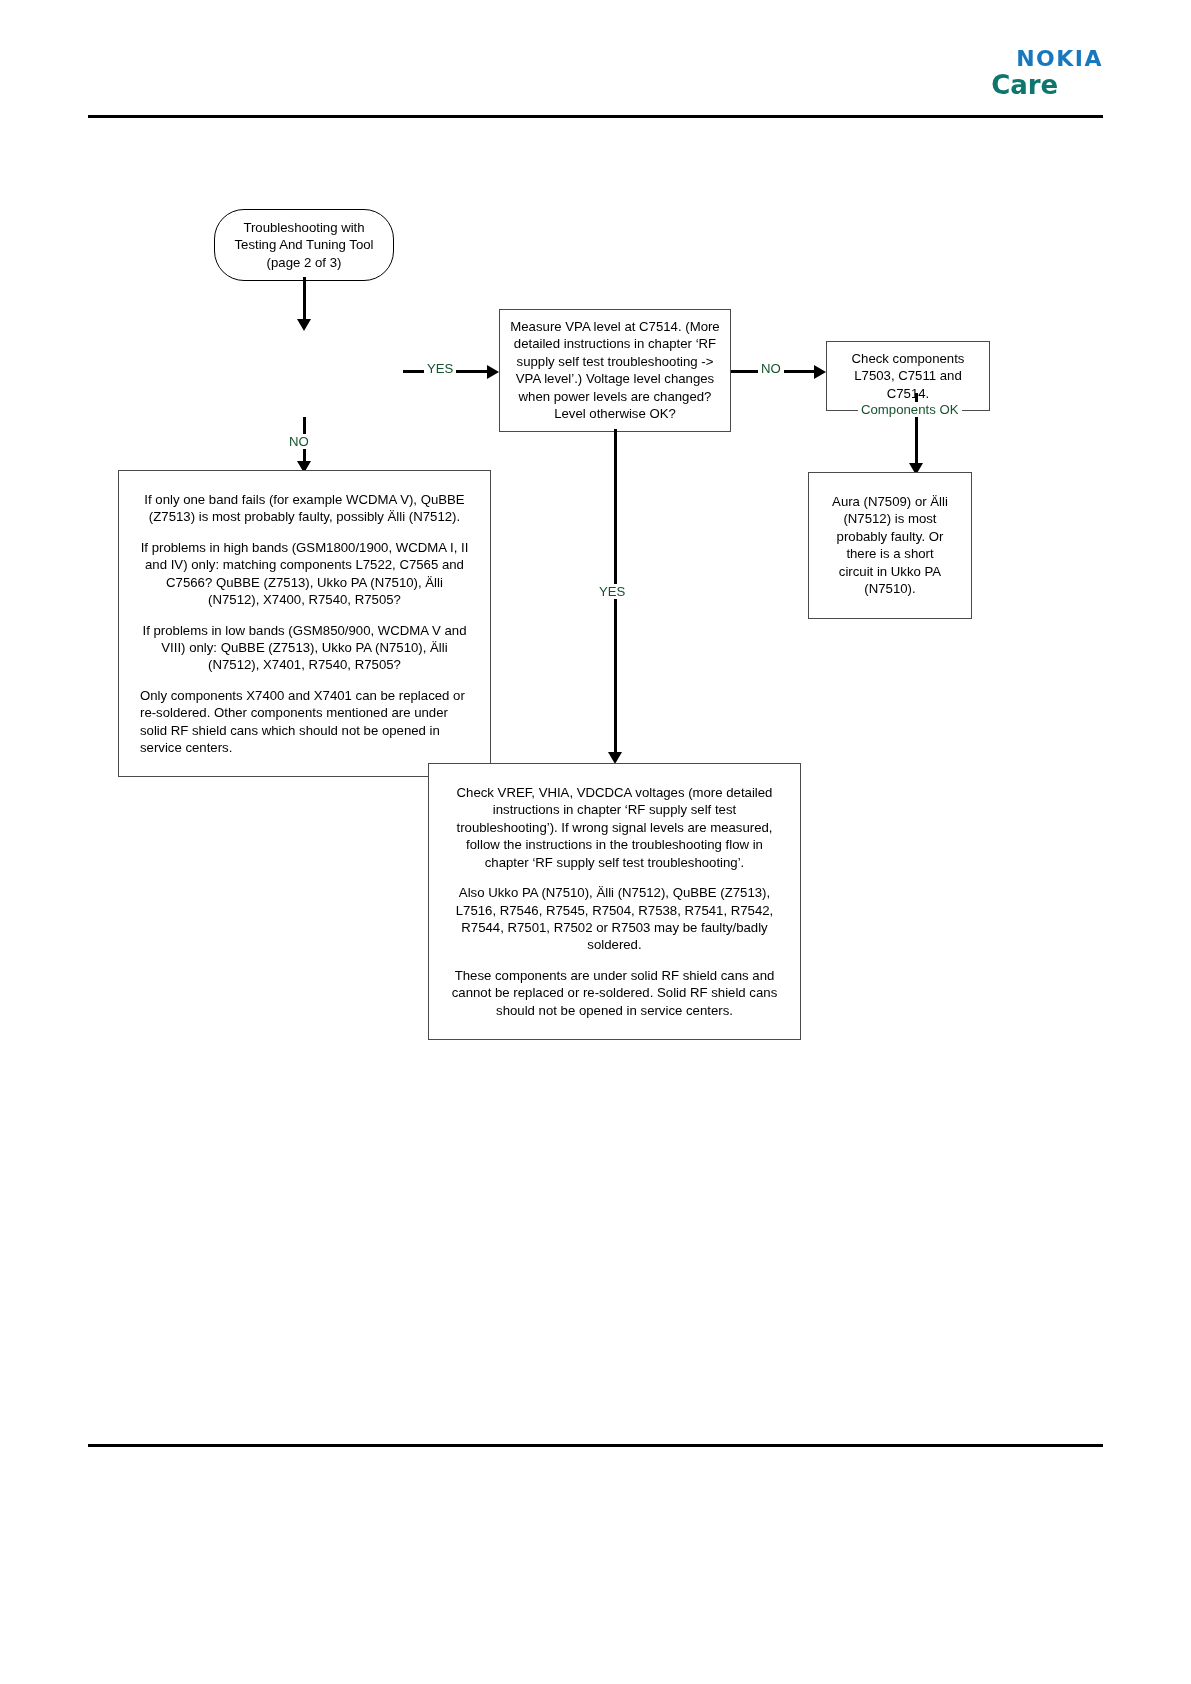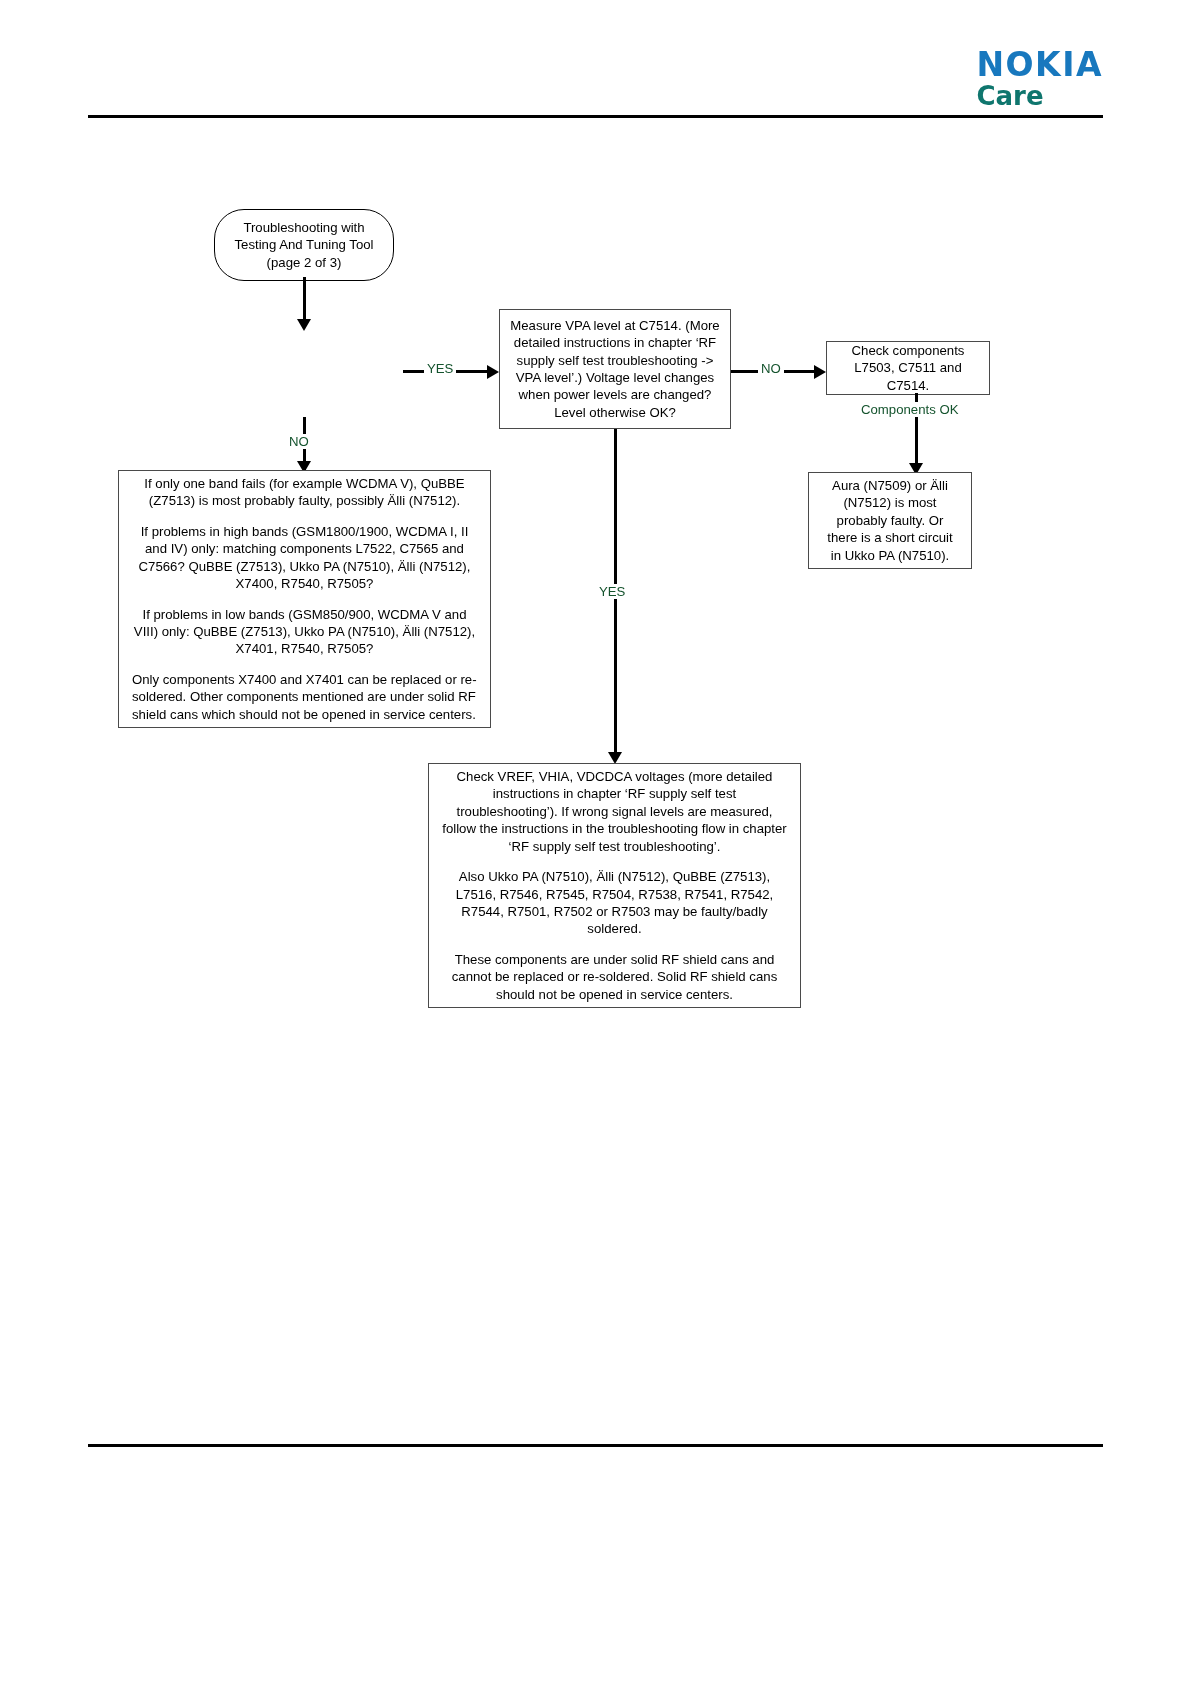--- a/index.html
+++ b/index.html
@@ -33,25 +33,26 @@
   
   #brand {
     position: absolute;
     right: 88px;
     top: 48px;
     text-align: left;
     line-height: 1;
   }
   #brand .nokia {
     font-family: "DejaVu Sans", sans-serif;
-    font-size: 33px;
+    font-size: 22px;
     font-weight: bold;
     letter-spacing: 1.5px;
     color: #1878BE;
     display: block;
+    margin-left: 25px;
   }
   #brand .care {
     font-family: "DejaVu Sans", sans-serif;
     font-size: 26px;
     font-weight: bold;
     color: #0f766e;
     display: block;
     margin-top: 2px;
   }
 
@@ -60,21 +61,21 @@
     position: absolute;
     box-sizing: border-box;
     background: #ffffff;
     font-size: 13.2px;
     line-height: 1.32;
     text-align: center;
     color: #000000;
   }
   .box {
     border: 1.5px solid #4a4a4a;
-    padding: 0 9px;
+    padding: 8px 9px;
   }
   .terminator {
     border: 1.6px solid #000000;
     border-radius: 30px;
     padding: 9px 10px;
   }
   .terminator .italic { }
 
   
   #decision-bands {
@@ -131,21 +132,21 @@
     border-left: 12px solid #000000;
   }
   .edge-label {
     position: absolute;
     font-size: 13.2px;
     background: #ffffff;
     padding: 0 3px;
     color: #14532d;
     white-space: nowrap;
   }
-  .para { margin: 4px; }
+  .para { margin: 12px; }
   .para + .para { margin-top: 13px; }
 </style>
 </head>
 <body>
 
 <div id="page">
 
   <div id="brand">
     <span class="nokia">NOKIA</span>
     <span class="care">Care</span>

